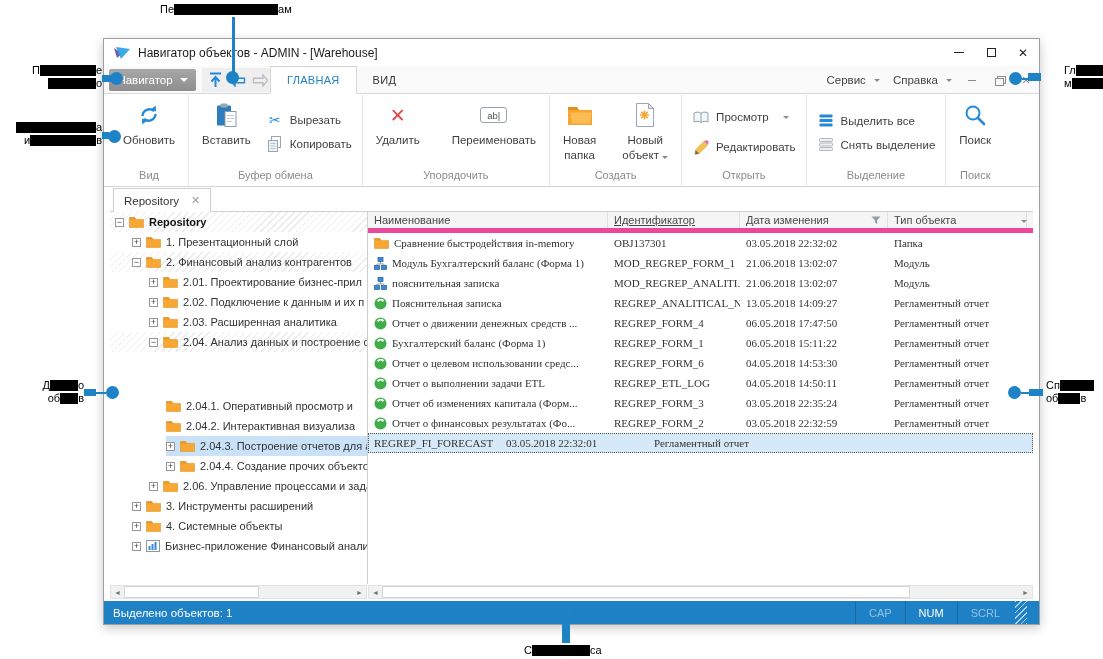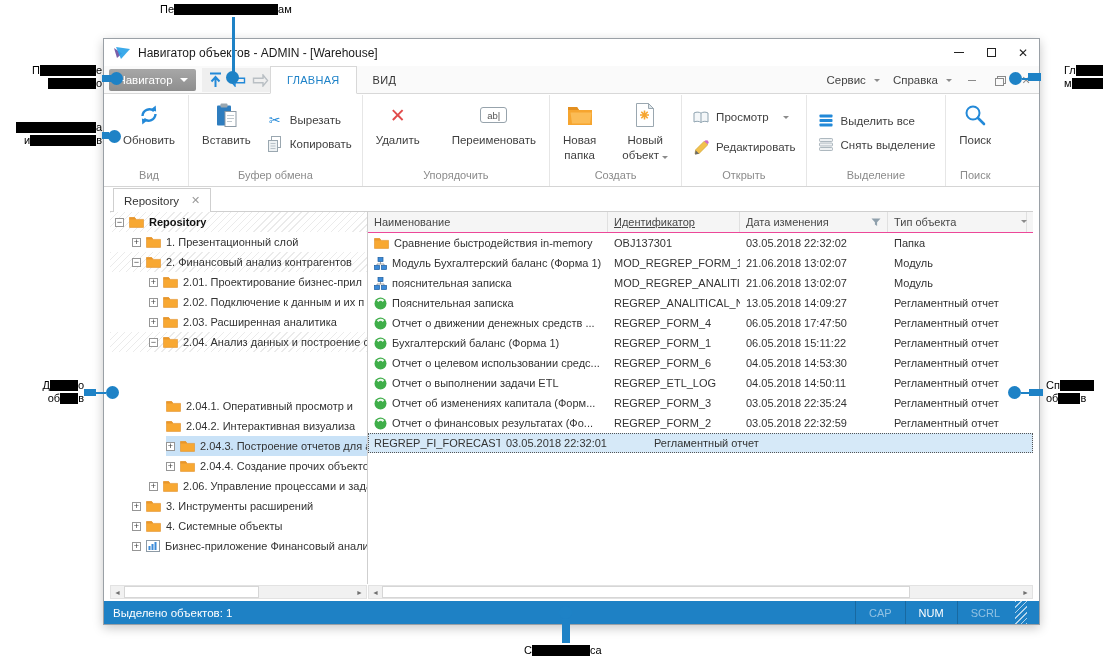--- a/index.html
+++ b/index.html
@@ -72,28 +72,28 @@
   .row-body.sel { background:#c9e2f7; }
   .expander { width:9px; height:9px; border:1px solid #969696; background:#fff; font-size:9px; line-height:7px;
               text-align:center; color:#444; margin-right:5px; flex:none; }
   .tree-ico { margin-right:5px; flex:none; display:flex; }
   .tree-label.bold { font-weight:bold; color:#111; }
 
   .splitter { width:1px; background:#cfcfcf; }
 
   
   .listpane { flex:1; position:relative; overflow:hidden; background:#fff; }
-  .lheader { display:flex; height:21px; background:#f5f5f5; border-bottom:1px solid #ec4899; font-size:11px; color:#474747; position:relative; }
+  .lheader { display:flex; height:21px; background:#f5f5f5; border-bottom:5px solid #ec4899; font-size:11px; color:#474747; position:relative; }
   .hcell { display:flex; align-items:center; padding-left:6px; border-right:1px solid #e0e0e0; overflow:hidden; white-space:nowrap; }
   .hc-name{ width:240px; } .hc-id{ width:132px;text-decoration:underline; } .hc-date{ width:148px; } .hc-type{ width:139px; }
   .hfunnel { margin-left:auto; margin-right:6px; display:flex; }
   .hchooser { position:absolute; right:6px; top:8px; }
   .lrow { display:flex; height:20px; align-items:center; font-size:11px; color:#333; white-space:nowrap; }
   .lrow.sel { background:#d6e9f8; outline:1px dotted #555; outline-offset:-1px; }
-  .lc { overflow:hidden; padding-left:6px; }
+  .lc { overflow:hidden; padding-left:6px;font-family:Liberation Serif, serif; }
   .lc-name{ width:240px; display:flex; align-items:center; gap:5px; } .lc-id{ width:132px; } .lc-date{ width:148px; } .lc-type{ width:139px; }
   .lc-name svg { flex:none; }
 
   
   .scrollrow { position:absolute; left:6px; right:6px; bottom:25px; height:14px; }
   .sbtrack { position:absolute; top:0; height:14px; background:#f1f1f1; border:1px solid #e2e2e2; }
   .sb-tree { left:0; width:257px; } .sb-list { left:258px; right:0; }
   .sb-arrow { position:absolute; top:0; width:13px; height:12px; color:#707070; font-size:9px; display:flex; align-items:center; justify-content:center; }
   .sb-left{ left:0; } .sb-right{ right:0; }
   .sb-thumb { position:absolute; top:0; height:12px; background:#fff; border:1px solid #d6d6d6; }

